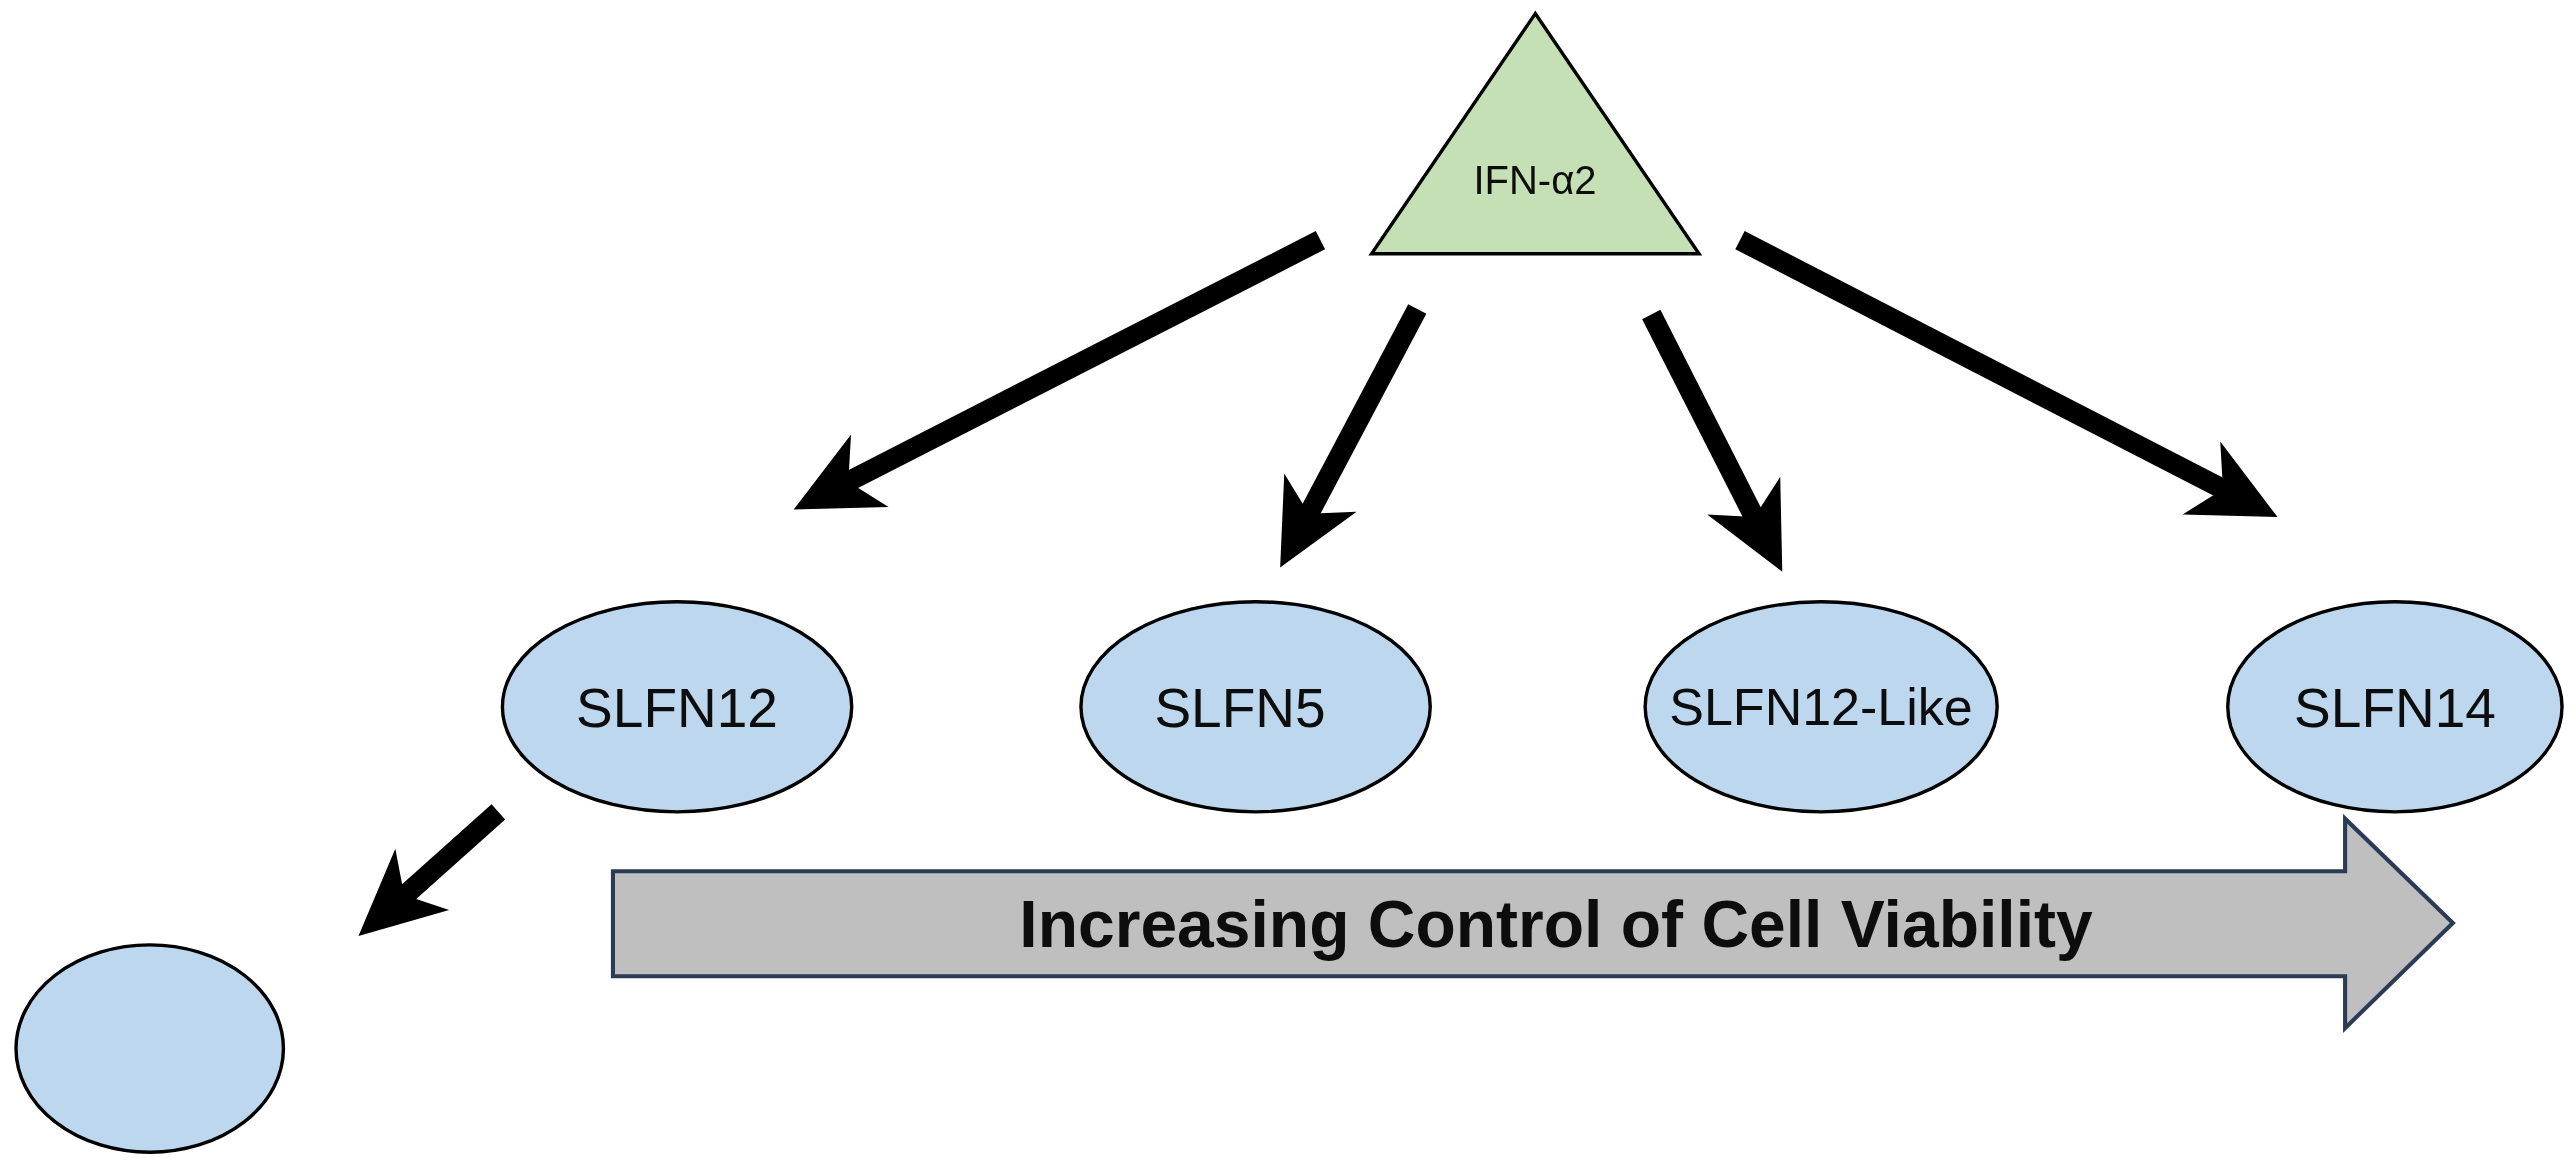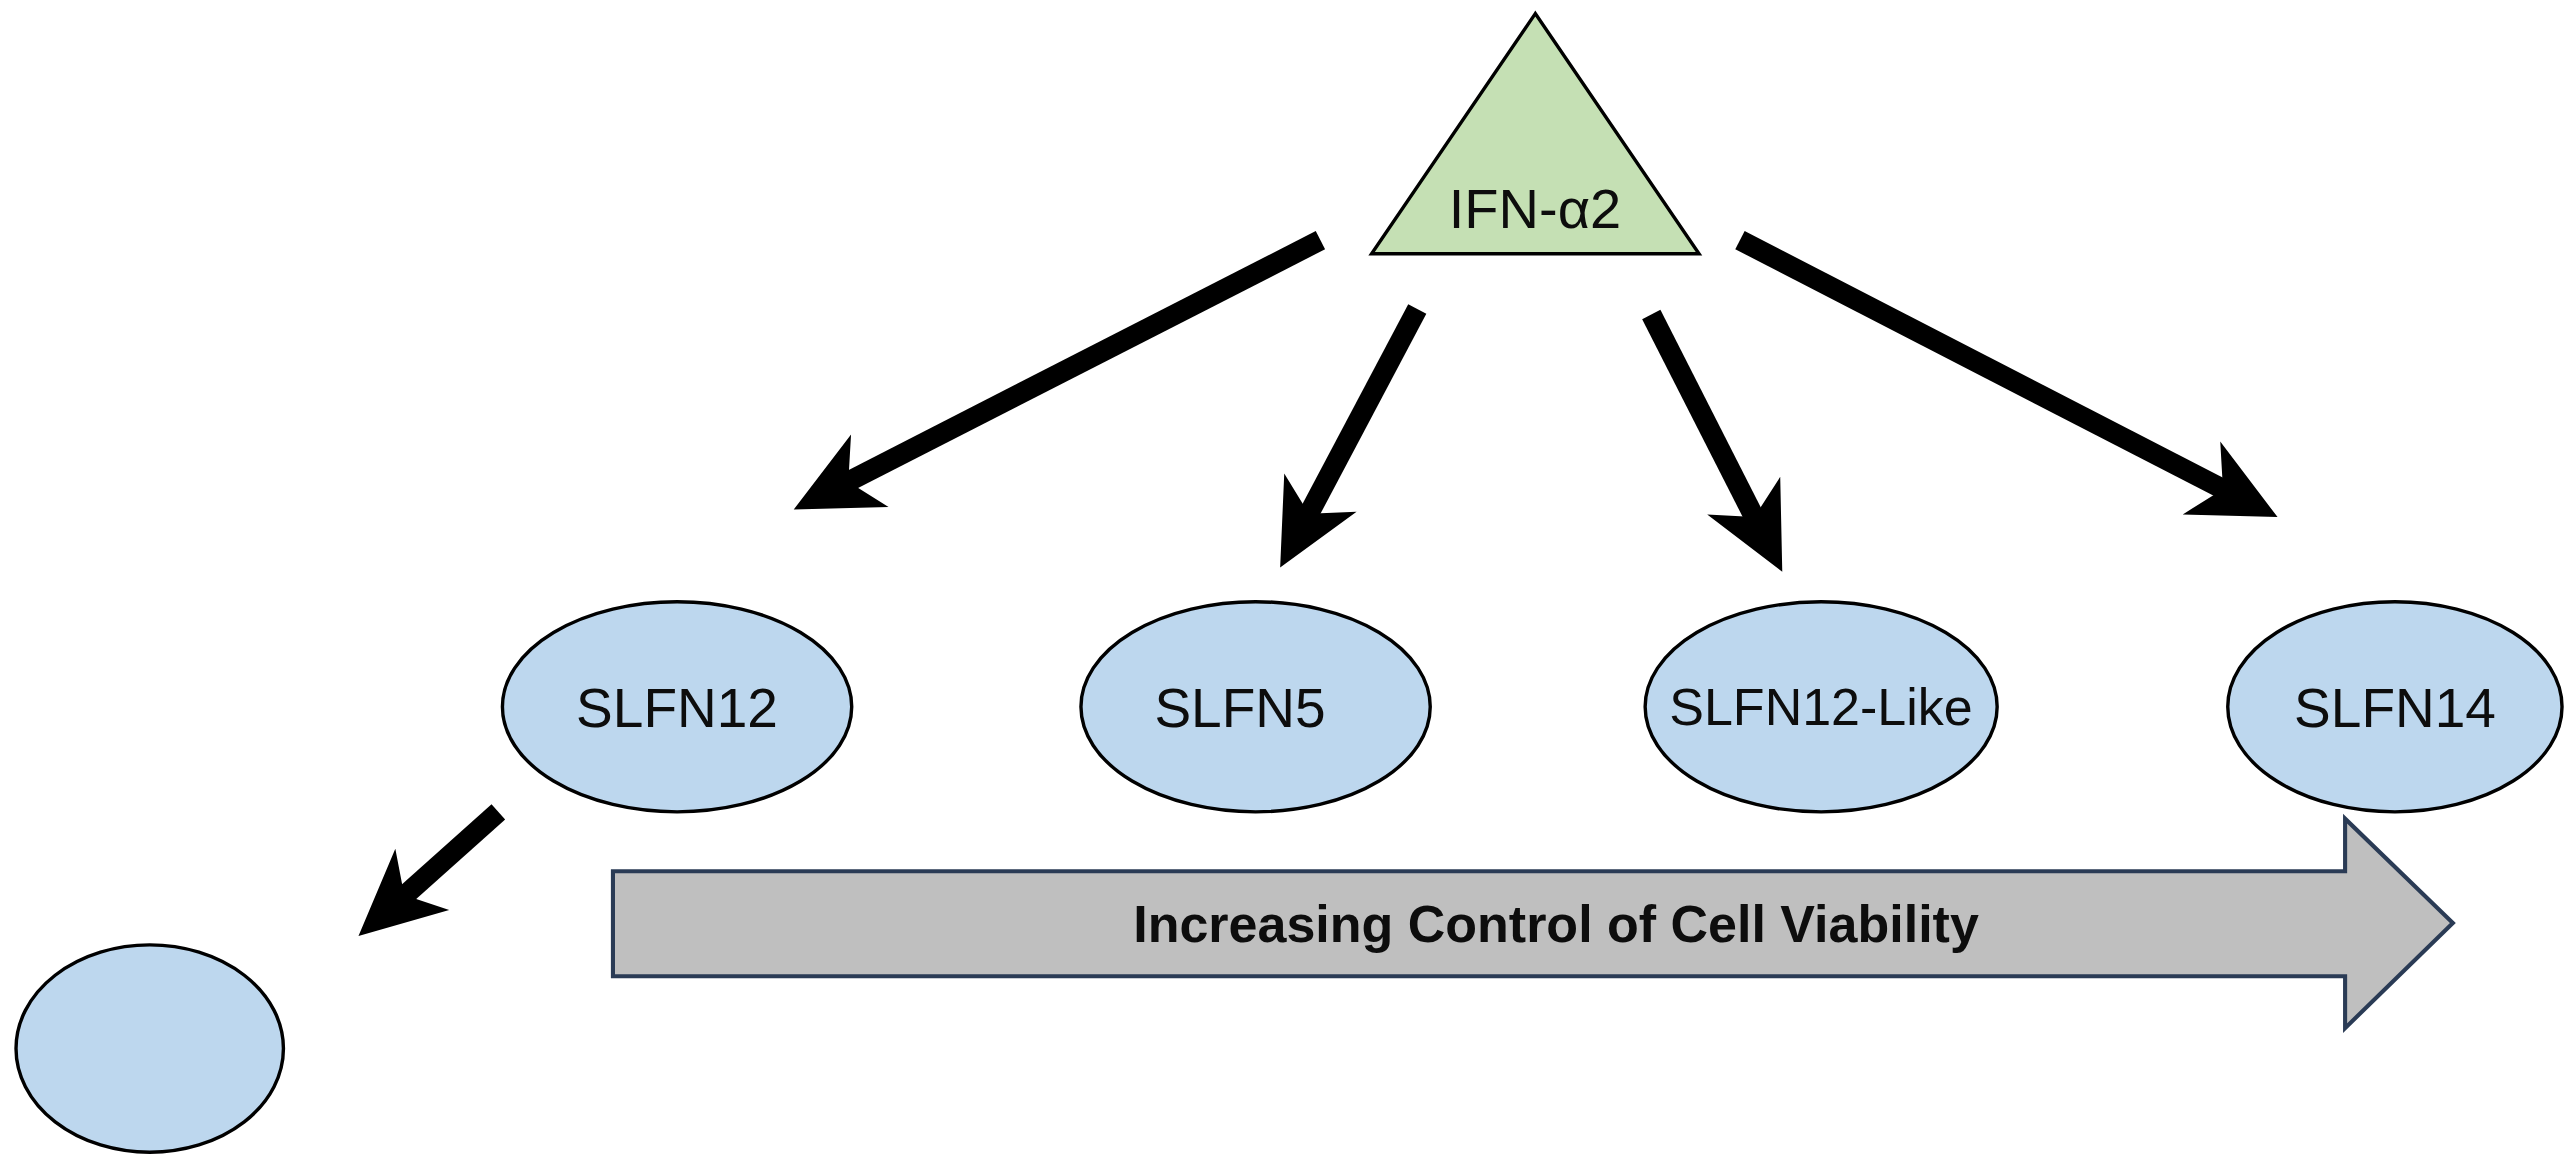--- a/index.html
+++ b/index.html
@@ -24,30 +24,30 @@
   .axis-poly { fill: var(--bar_fill, #bfbfbf); stroke: var(--bar_stroke, #2a3b55); stroke-width: 6; }
   .lbl {
     position: absolute;
     transform: translate(-50%, -50%);
     white-space: nowrap;
     text-align: center;
     font-size: 55px;
     line-height: 1.18;
     color: var(--text, #0d0d0d);
   }
-  .lbl-ifn  { left: 1535px; top: 181px; font-size: 56px; margin-top: 28px; }
+  .lbl-ifn  { left: 1535px; top: 181px; font-size: 40px; }
   .lbl-n12  { left: 677px;  top: 708px; }
   .lbl-n5   { left: 1240px; top: 708px; }
   .lbl-n12l { left: 1821px; top: 708px; font-size: 52px; }
   .lbl-n14  { left: 2395px; top: 708px; }
   .lbl-n1113{ left: 151px;  top: 1050px; font-size: 53px; }
   .lbl-axis {
     left: 1556px; top: 925px;
     font-weight: bold;
-    font-size: 52px;
+    font-size: 66px;
   }
 </style>
 </head>
 <body>
 
 <div class="canvas">
 
   <svg class="layer" viewBox="0 0 3775 1715">
 
     <g>

